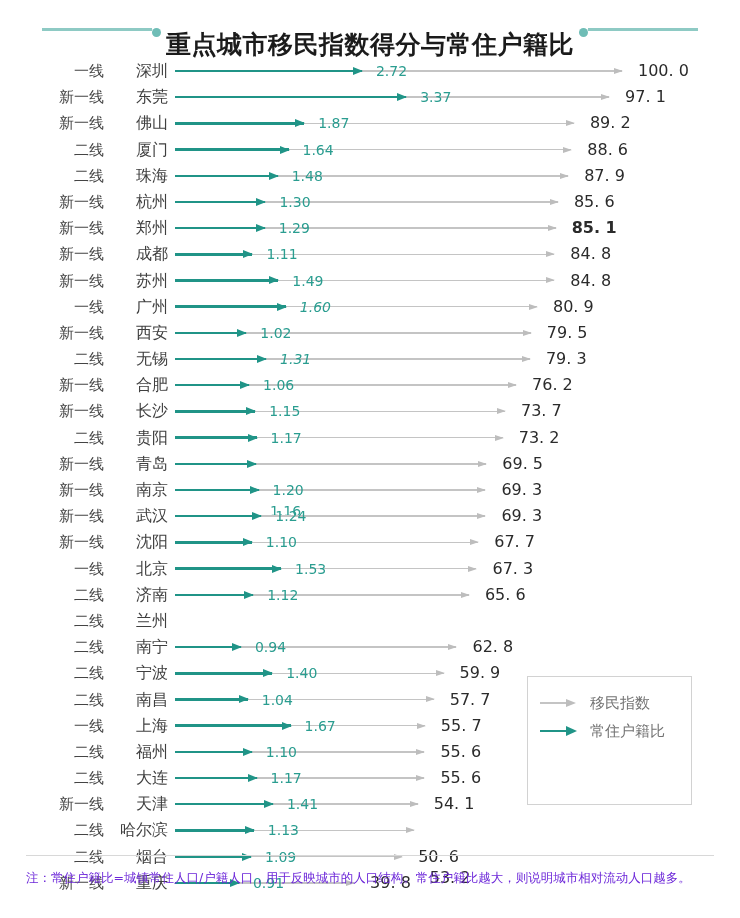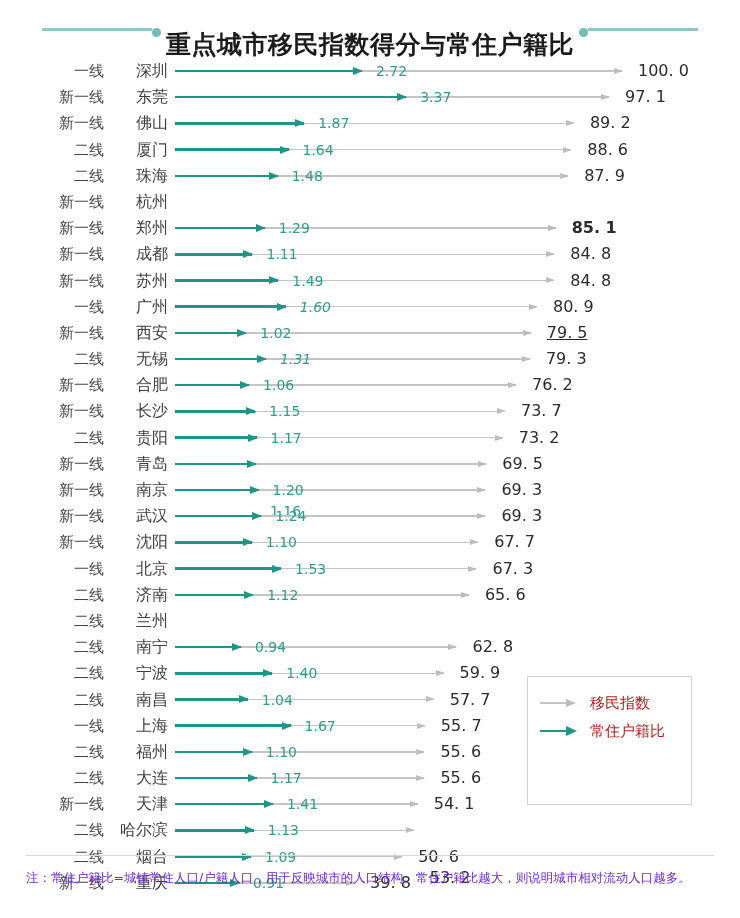--- a/index.html
+++ b/index.html
@@ -186,21 +186,21 @@
     border-width: 4px 0 4px 10px;
     border-color: transparent transparent transparent #bdbdbd;
   }
   .legend-swatch.teal .bar { background: #209487; height: 2.6px; top: 3.6px; }
   .legend-swatch.teal .tip {
     border-width: 5px 0 5px 11px;
     border-color: transparent transparent transparent #209487;
   }
   .legend-label {
     font-size: 15px;
-    color: #b91c1c;
+    color: #737373;
     white-space: nowrap;
     font-family: "DejaVu Sans", "Liberation Sans", sans-serif;
     text-align: center;
   }
   .legend-source {
     margin-top: 10px;
     font-size: 11.5px;
     line-height: 1.75;
     color: #3a3a3a;
     font-family: "DejaVu Sans", "Liberation Sans", sans-serif;
@@ -304,20 +304,30 @@
         <div class="arrow teal" style="width: 102.64px;">
           <span class="head"></span>
         </div>
         <div class="ratio-label" style="left: 116.64px;">1.48</div>
         <div class="index-label" style="left: 409.155px;">87. 9</div>
       </div>
     </div>
     <div class="row">
       <div class="tier">新一线</div>
       <div class="city">杭州</div>
+      <div class="track">
+        <div class="arrow gray" style="width: 382.92px;">
+          <span class="head"></span>
+        </div>
+        <div class="arrow teal" style="width: 90.4px;">
+          <span class="head"></span>
+        </div>
+        <div class="ratio-label" style="left: 104.4px;">1.30</div>
+        <div class="index-label" style="left: 398.92px;">85. 6</div>
+      </div>
     </div>
     <div class="row">
       <div class="tier">新一线</div>
       <div class="city">郑州</div>
       <div class="track">
         <div class="arrow gray" style="width: 380.695px;">
           <span class="head"></span>
         </div>
         <div class="arrow teal" style="width: 89.72px;">
           <span class="head"></span>
@@ -372,21 +382,21 @@
       <div class="tier">新一线</div>
       <div class="city">西安</div>
       <div class="track">
         <div class="arrow gray" style="width: 355.775px;">
           <span class="head"></span>
         </div>
         <div class="arrow teal" style="width: 71.36px;">
           <span class="head"></span>
         </div>
         <div class="ratio-label" style="left: 85.36px;">1.02</div>
-        <div class="index-label" style="left: 371.775px; text-decoration: underline;">79. 5</div>
+        <div class="index-label" style="left: 371.775px;">79. 5</div>
       </div>
     </div>
     <div class="row">
       <div class="tier">二线</div>
       <div class="city">无锡</div>
       <div class="track">
         <div class="arrow gray" style="width: 354.885px;">
           <span class="head"></span>
         </div>
         <div class="arrow teal" style="width: 91.08px;">

